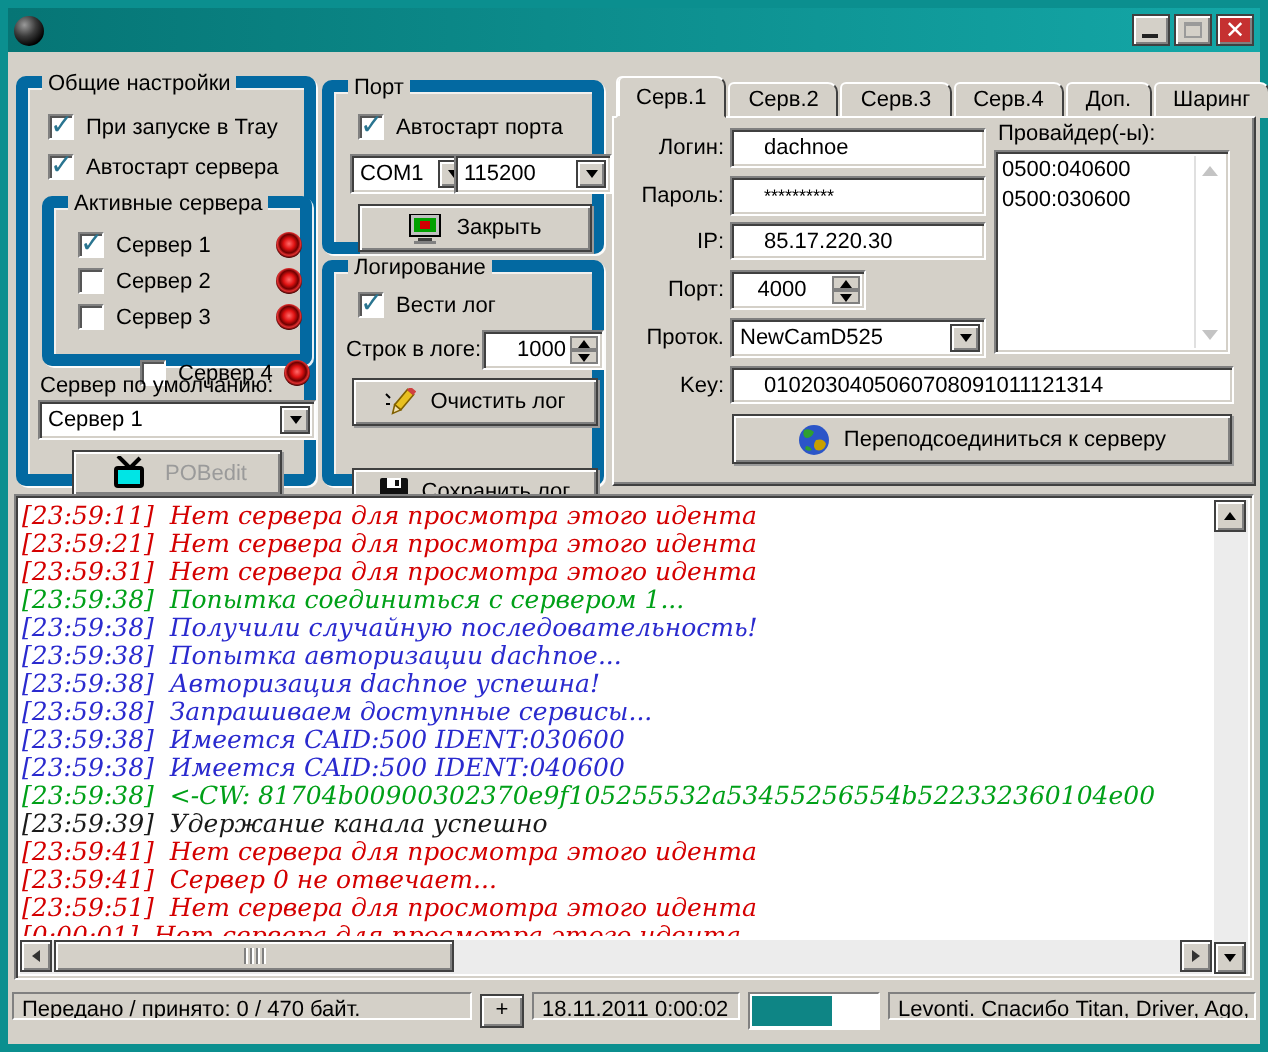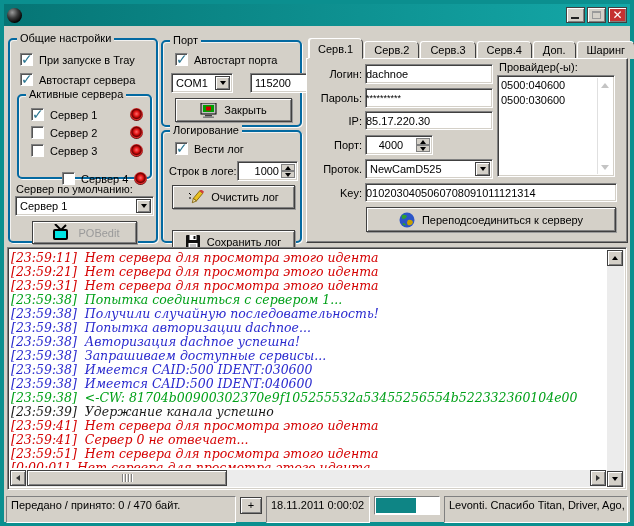--- a/index.html
+++ b/index.html
@@ -9,21 +9,21 @@
   .app-icon{width:15px;height:15px;border-radius:50%;background:radial-gradient(circle at 35% 30%,#9a9a9a 0%,#3a3a3a 40%,#000 75%);margin-right:5px;flex:0 0 auto;}
   .title-text{color:#fff;font-weight:bold;font-size:12px;text-shadow:1px 1px 0 rgba(0,0,0,.35);white-space:nowrap;}
   .win-btns{margin-left:auto;display:flex;gap:2px;}
   .wbtn{width:19px;height:16px;background:#d4d0c8;border:1px solid #404040;box-shadow:inset 1px 1px 0 #fff,inset -1px -1px 0 #808080;display:flex;align-items:center;justify-content:center;position:relative;}
   .min-glyph{position:absolute;left:4px;bottom:3px;width:8px;height:2px;background:#222;}
   .max-glyph{width:9px;height:8px;border:1px solid #9a9a9a;border-top-width:2px;background:#d4d0c8;}
   .wbtn.close{background:#c53131;}
   .x-glyph{color:#fff;font-weight:bold;font-size:12px;line-height:1;font-family:"DejaVu Sans",sans-serif;}
   .client{position:absolute;left:4px;top:26px;width:626px;height:496px;background:#d4d0c8;}
 
-  .group{position:absolute;border:2px solid #0369a1;border-radius:5px;box-shadow:1px 1px 0 rgba(255,255,255,.9), inset 1px 1px 0 rgba(255,255,255,.7);}
+  .group{position:absolute;border:6px solid #0369a1;border-radius:5px;box-shadow:1px 1px 0 rgba(255,255,255,.9), inset 1px 1px 0 rgba(255,255,255,.7);}
   .legend{position:absolute;top:-8px;left:7px;background:#d4d0c8;padding:0 3px;white-space:nowrap;}
 
   .row{position:absolute;display:flex;align-items:center;gap:6px;white-space:nowrap;}
   .cb{width:13px;height:13px;background:#fff;border:1px solid;border-color:#808080 #fff #fff #808080;box-shadow:inset 1px 1px 0 #555;position:relative;flex:0 0 auto;}
   .cb.checked::after{content:"✓";font-family:"DejaVu Sans",sans-serif;position:absolute;left:0px;top:-3px;font-size:14px;font-weight:bold;color:#2a7590;}
   .led{width:13px;height:13px;border-radius:50%;flex:0 0 auto;background:radial-gradient(circle at 50% 45%,#ff6a6a 0%,#e01212 28%,#6e0000 48%,#e23030 60%,#4a0000 72%,#9a9a9a 78%,#c8c8c8 100%);}
   .combo{position:absolute;background:#fff;border:1px solid;border-color:#808080 #fff #fff #808080;box-shadow:inset 1px 1px 0 #404040, inset -1px -1px 0 #d4d0c8;}
   .combo-text{position:absolute;left:4px;top:2px;right:18px;line-height:14px;overflow:hidden;}
   .combo-btn{position:absolute;right:2px;top:2px;bottom:2px;width:15px;background:#d4d0c8;border:1px solid #404040;box-shadow:inset 1px 1px 0 #fff,inset -1px -1px 0 #808080;display:flex;align-items:center;justify-content:center;}
   .arr-down{width:0;height:0;border-left:3px solid transparent;border-right:3px solid transparent;border-top:4px solid #000;}
@@ -32,21 +32,21 @@
   .arr-right{width:0;height:0;border-top:3px solid transparent;border-bottom:3px solid transparent;border-left:4px solid #333;}
 
   .spin{position:absolute;background:#fff;border:1px solid;border-color:#808080 #fff #fff #808080;box-shadow:inset 1px 1px 0 #404040, inset -1px -1px 0 #d4d0c8;}
   .spin-val{position:absolute;left:2px;top:2px;right:18px;text-align:right;line-height:14px;}
   .spin-btns{position:absolute;right:2px;top:2px;bottom:2px;width:14px;display:flex;flex-direction:column;}
   .spin-b{flex:1;background:#d4d0c8;border:1px solid #808080;display:flex;align-items:center;justify-content:center;}
 
   .btn3d{position:absolute;background:#d4d0c8;border:1px solid #404040;box-shadow:inset 1px 1px 0 #fff,inset -1px -1px 0 #808080,1px 1px 0 #9a9a9a;display:flex;align-items:center;justify-content:center;gap:7px;cursor:default;}
   .btn3d .ico{flex:0 0 auto;display:flex;}
 
-  .input{background:#fff;border:1px solid;border-color:#808080 #fff #fff #808080;box-shadow:inset 1px 1px 0 #404040, inset -1px -1px 0 #d4d0c8;font-family:"Liberation Sans",sans-serif;font-size:11px;padding:2px 0;position:absolute;outline:none;color:#000;}
+  .input{background:#fff;border:1px solid;border-color:#808080 #fff #fff #808080;box-shadow:inset 1px 1px 0 #404040, inset -1px -1px 0 #d4d0c8;font-family:"Liberation Sans",sans-serif;font-size:11px;padding:2px 16px;position:absolute;outline:none;color:#000;}
 
   .tabctl{position:absolute;left:302px;top:12px;width:322px;height:205px;}
   .tabbar{position:absolute;left:0;top:0;right:0;height:21px;display:flex;align-items:flex-end;padding-left:2px;}
   .tab{height:18px;line-height:17px;padding:0 9px;background:#d4d0c8;border:1px solid;border-color:#fff #404040 transparent #fff;border-radius:3px 5px 0 0;margin-right:1px;position:relative;}
   .tab.active{height:21px;line-height:20px;z-index:3;border-radius:3px 5px 0 0;box-shadow:inset 1px 0 0 #fff;}
   .tabpage{position:absolute;left:0;top:20px;right:0;bottom:0;background:#d4d0c8;border:1px solid;border-color:#fff #404040 #404040 #fff;box-shadow:inset -1px -1px 0 #808080;z-index:2;}
   .flabel{position:absolute;text-align:right;white-space:nowrap;}
 
   .listbox{position:absolute;left:190px;top:16px;width:118px;height:102px;background:#fff;border:1px solid;border-color:#808080 #fff #fff #808080;box-shadow:inset 1px 1px 0 #404040, inset -1px -1px 0 #d4d0c8;}
   .lb-items{position:absolute;left:3px;top:2px;right:18px;line-height:15px;}
@@ -57,21 +57,21 @@
 
   .logbox{position:absolute;left:3px;top:221px;width:620px;height:243px;background:#fff;border:1px solid;border-color:#808080 #fff #fff #808080;box-shadow:inset 1px 1px 0 #404040, inset -1px -1px 0 #d4d0c8;}
   .logtext{position:absolute;left:3px;top:3px;right:21px;bottom:21px;overflow:hidden;font-family:"DejaVu Serif",serif;font-style:italic;font-size:12.5px;line-height:14px;white-space:pre;}
   .vscroll{position:absolute;right:2px;top:2px;bottom:2px;width:17px;background:#ececec;}
   .hscroll{position:absolute;left:2px;right:20px;bottom:2px;height:17px;background:#ececec;}
   .sbtn{position:absolute;width:16px;height:16px;background:#d4d0c8;border:1px solid #404040;box-shadow:inset 1px 1px 0 #fff,inset -1px -1px 0 #808080;display:flex;align-items:center;justify-content:center;}
   .hthumb{position:absolute;left:17px;top:0;width:200px;height:16px;background:#d4d0c8;border:1px solid #404040;box-shadow:inset 1px 1px 0 #fff,inset -1px -1px 0 #808080;display:flex;align-items:center;justify-content:center;gap:2px;}
   .grip{width:1px;height:8px;background:#808080;box-shadow:1px 0 0 #fff;}
 
   .statusbar{position:absolute;left:0;top:467px;width:626px;height:26px;}
-  .spanel{position:absolute;top:3px;height:27px;background:#d4d0c8;border:1px solid;border-color:#808080 #fff #fff #808080;line-height:17px;padding:0 4px;white-space:nowrap;overflow:hidden;}
+  .spanel{position:absolute;top:3px;height:14px;background:#d4d0c8;border:1px solid;border-color:#808080 #fff #fff #808080;line-height:17px;padding:0 4px;white-space:nowrap;overflow:hidden;}
   .plusbtn{position:absolute;top:4px;height:17px;background:#d4d0c8;border:1px solid #404040;box-shadow:inset 1px 1px 0 #fff,inset -1px -1px 0 #808080;text-align:center;line-height:15px;}
   .pfill{position:absolute;left:1px;top:1px;bottom:1px;background:#0e8585;}
   .pwrap{position:absolute;top:3px;height:19px;background:#fff;border:1px solid;border-color:#808080 #fff #fff #808080;}
 
   .lbl-dis{color:#9a9a9a;}
 </style>
 </head>
 <body>
 
 <div class="window">
@@ -152,21 +152,21 @@
       <div class="row" style="left:12px;top:11px;">
         <span class="cb checked"></span>
         <span>Автостарт порта</span>
       </div>
       <div class="combo" style="left:8px;top:31px;width:62px;height:20px;">
         <span class="combo-text">COM1</span>
         <span class="combo-btn">
             <span class="arr-down"></span>
           </span>
       </div>
-      <div class="combo" style="left:60px;top:31px;width:79px;height:20px;margin-left:27px;">
+      <div class="combo" style="left:60px;top:31px;width:79px;height:20px;">
         <span class="combo-text">115200</span>
         <span class="combo-btn">
             <span class="arr-down"></span>
           </span>
       </div>
       <div class="btn3d" style="left:12px;top:56px;width:117px;height:24px;">
         <span class="ico">
           <svg width="17" height="15" viewBox="0 0 17 15">
               <rect x="1" y="0" width="15" height="11" fill="#c0c0c0" stroke="#000" stroke-width="1"></rect>
               <rect x="3" y="2" width="11" height="7" fill="#00a000"></rect>

